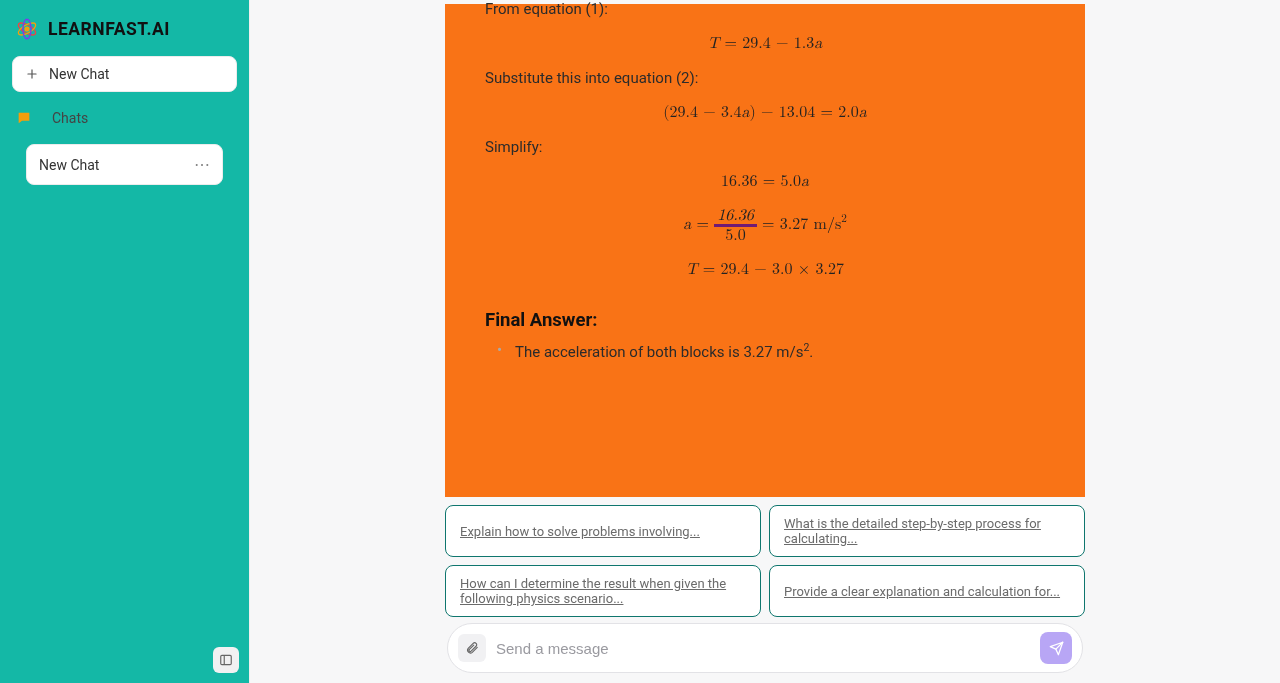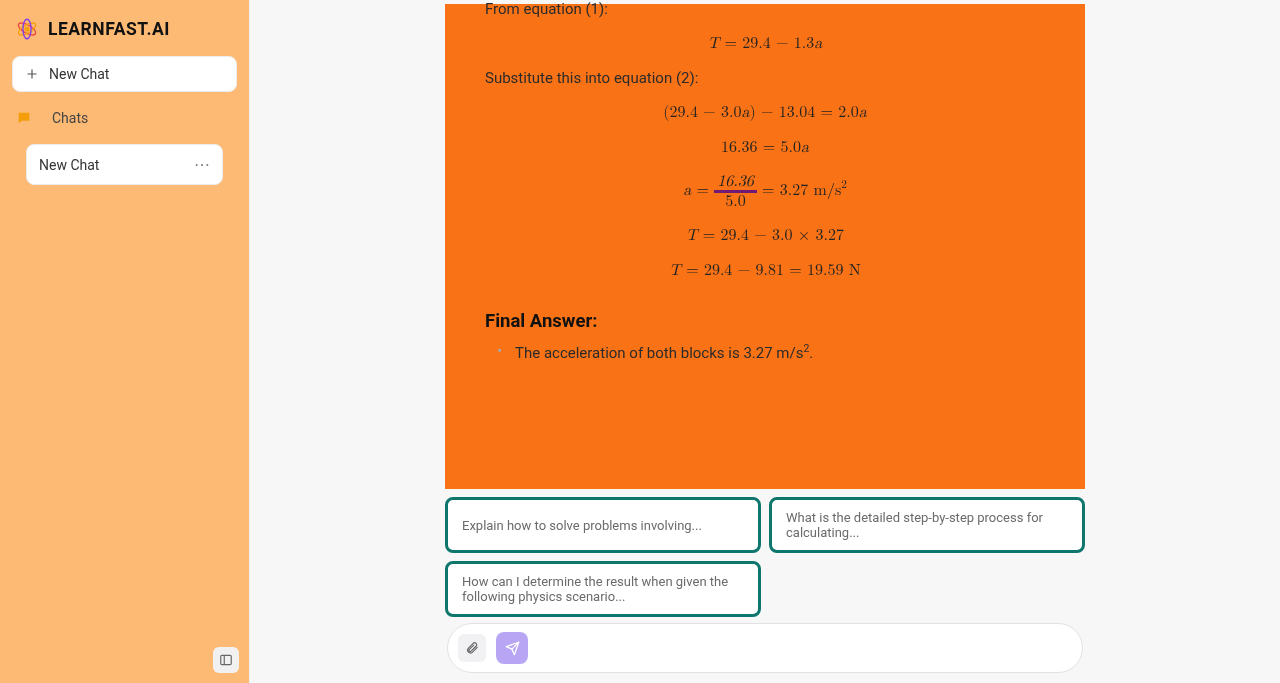--- a/index.html
+++ b/index.html
@@ -7,21 +7,21 @@
       font-family: -apple-system, BlinkMacSystemFont, 'Segoe UI', Roboto, Helvetica, Arial, sans-serif;
       background: #f7f7f8;
       color: #1a1a1a;
       height: 683px;
       width: 1280px;
       overflow: hidden;
       display: flex;
     }
     .sidebar {
       width: 250px;
-      background: #fdba74;
+      background: #14b8a6;
       border-right: 1px solid #efefef;
       display: flex;
       flex-direction: column;
       padding: 12px;
       position: relative;
     }
     .logo-row {
       display: flex;
       align-items: center;
       gap: 8px;
@@ -161,31 +161,32 @@
     .frac .den { display: block; padding: 0 3px; }
 
     .prompts {
       display: grid;
       grid-template-columns: 1fr 1fr;
       gap: 8px;
       width: 640px;
       margin: 8px auto 6px auto;
     }
     .prompt-card {
-      border: 3px solid #0f766e;
+      border: 1px solid #0f766e;
       background: #fff;
       border-radius: 8px;
       padding: 10px 14px;
       font-size: 13px;
       color: #6b6b6b;
       cursor: pointer;
       min-height: 36px;
       display: flex;
       align-items: center;
       font-family: -apple-system, BlinkMacSystemFont, 'Segoe UI', Roboto, Arial, sans-serif;
+      text-decoration: underline;
     }
     .composer-wrap {
       width: 636px;
       margin: 0 auto 10px auto;
       border: 1px solid #e2e2e6;
       border-radius: 26px;
       padding: 8px 10px;
       background: #fff;
       display: flex;
       align-items: center;
@@ -266,55 +267,57 @@
   </div>
 </div>
 
 <div class="main">
   <div class="content-scroll">
     <div class="content-card">
       <p class="body-text" style="margin-top:-4px">From equation (1):</p>
       <div class="math-block"><span>T</span> <span class="rm">= 29.4 − 1.3</span><span>a</span></div>
 
       <p class="body-text">Substitute this into equation (2):</p>
-      <div class="math-block"><span class="rm">(29.4 − 3.0</span><span>a</span><span class="rm">) − 13.04 = 2.0</span><span>a</span></div>
-
+      <div class="math-block"><span class="rm">(29.4 − 3.4</span><span>a</span><span class="rm">) − 13.04 = 2.0</span><span>a</span></div>
+
+      <p class="body-text">Simplify:</p>
       <div class="math-block"><span class="rm">16.36 = 5.0</span><span>a</span></div>
       <div class="math-block">
         <span>a</span> <span class="rm">=</span>
         <span class="frac"><span class="num">16.36</span><span class="den">5.0</span></span>
         <span class="rm"> = 3.27 m/s</span><sup>2</sup>
       </div>
 
 
       <div class="math-block"><span>T</span> <span class="rm">= 29.4 − 3.0 × 3.27</span></div>
-      <div class="math-block"><span>T</span> <span class="rm">= 29.4 − 9.81 = 19.59 N</span></div>
 
       <h3 class="h3">Final Answer:</h3>
       <ul class="final-list">
         <li>
           <span>The acceleration of both blocks is </span><span class="math-inline">3.27 m/s<sup>2</sup></span><span>.</span>
         </li>
 
       </ul>
     </div>
   </div>
 
   <div class="prompts">
     <div class="prompt-card">Explain how to solve problems involving...</div>
     <div class="prompt-card">What is the detailed step-by-step process for calculating...</div>
     <div class="prompt-card">How can I determine the result when given the following physics scenario...</div>
+    <div class="prompt-card">Provide a clear explanation and calculation for...</div>
   </div>
 
   <div class="composer-wrap">
     <div class="attach-btn">
       <svg width="14" height="14" viewBox="0 0 24 24" fill="none" stroke="#666" stroke-width="2" stroke-linecap="round">
           <path d="M21 11l-8.5 8.5a5 5 0 01-7-7L14 4a3.5 3.5 0 015 5l-8.5 8.5a2 2 0 01-3-3L15 7"></path>
         </svg>
     </div>
+    <input class="msg-input" type="text" placeholder="Send a message" style="">
     <div class="send-btn">
       <svg width="15" height="15" viewBox="0 0 24 24" fill="none" stroke="#fff" stroke-width="2" stroke-linecap="round" stroke-linejoin="round">
           <path d="M22 2L11 13"></path>
           <path d="M22 2l-7 20-4-9-9-4 20-7z"></path>
         </svg>
     </div>
   </div>
 </div>
 
 </body></html>

